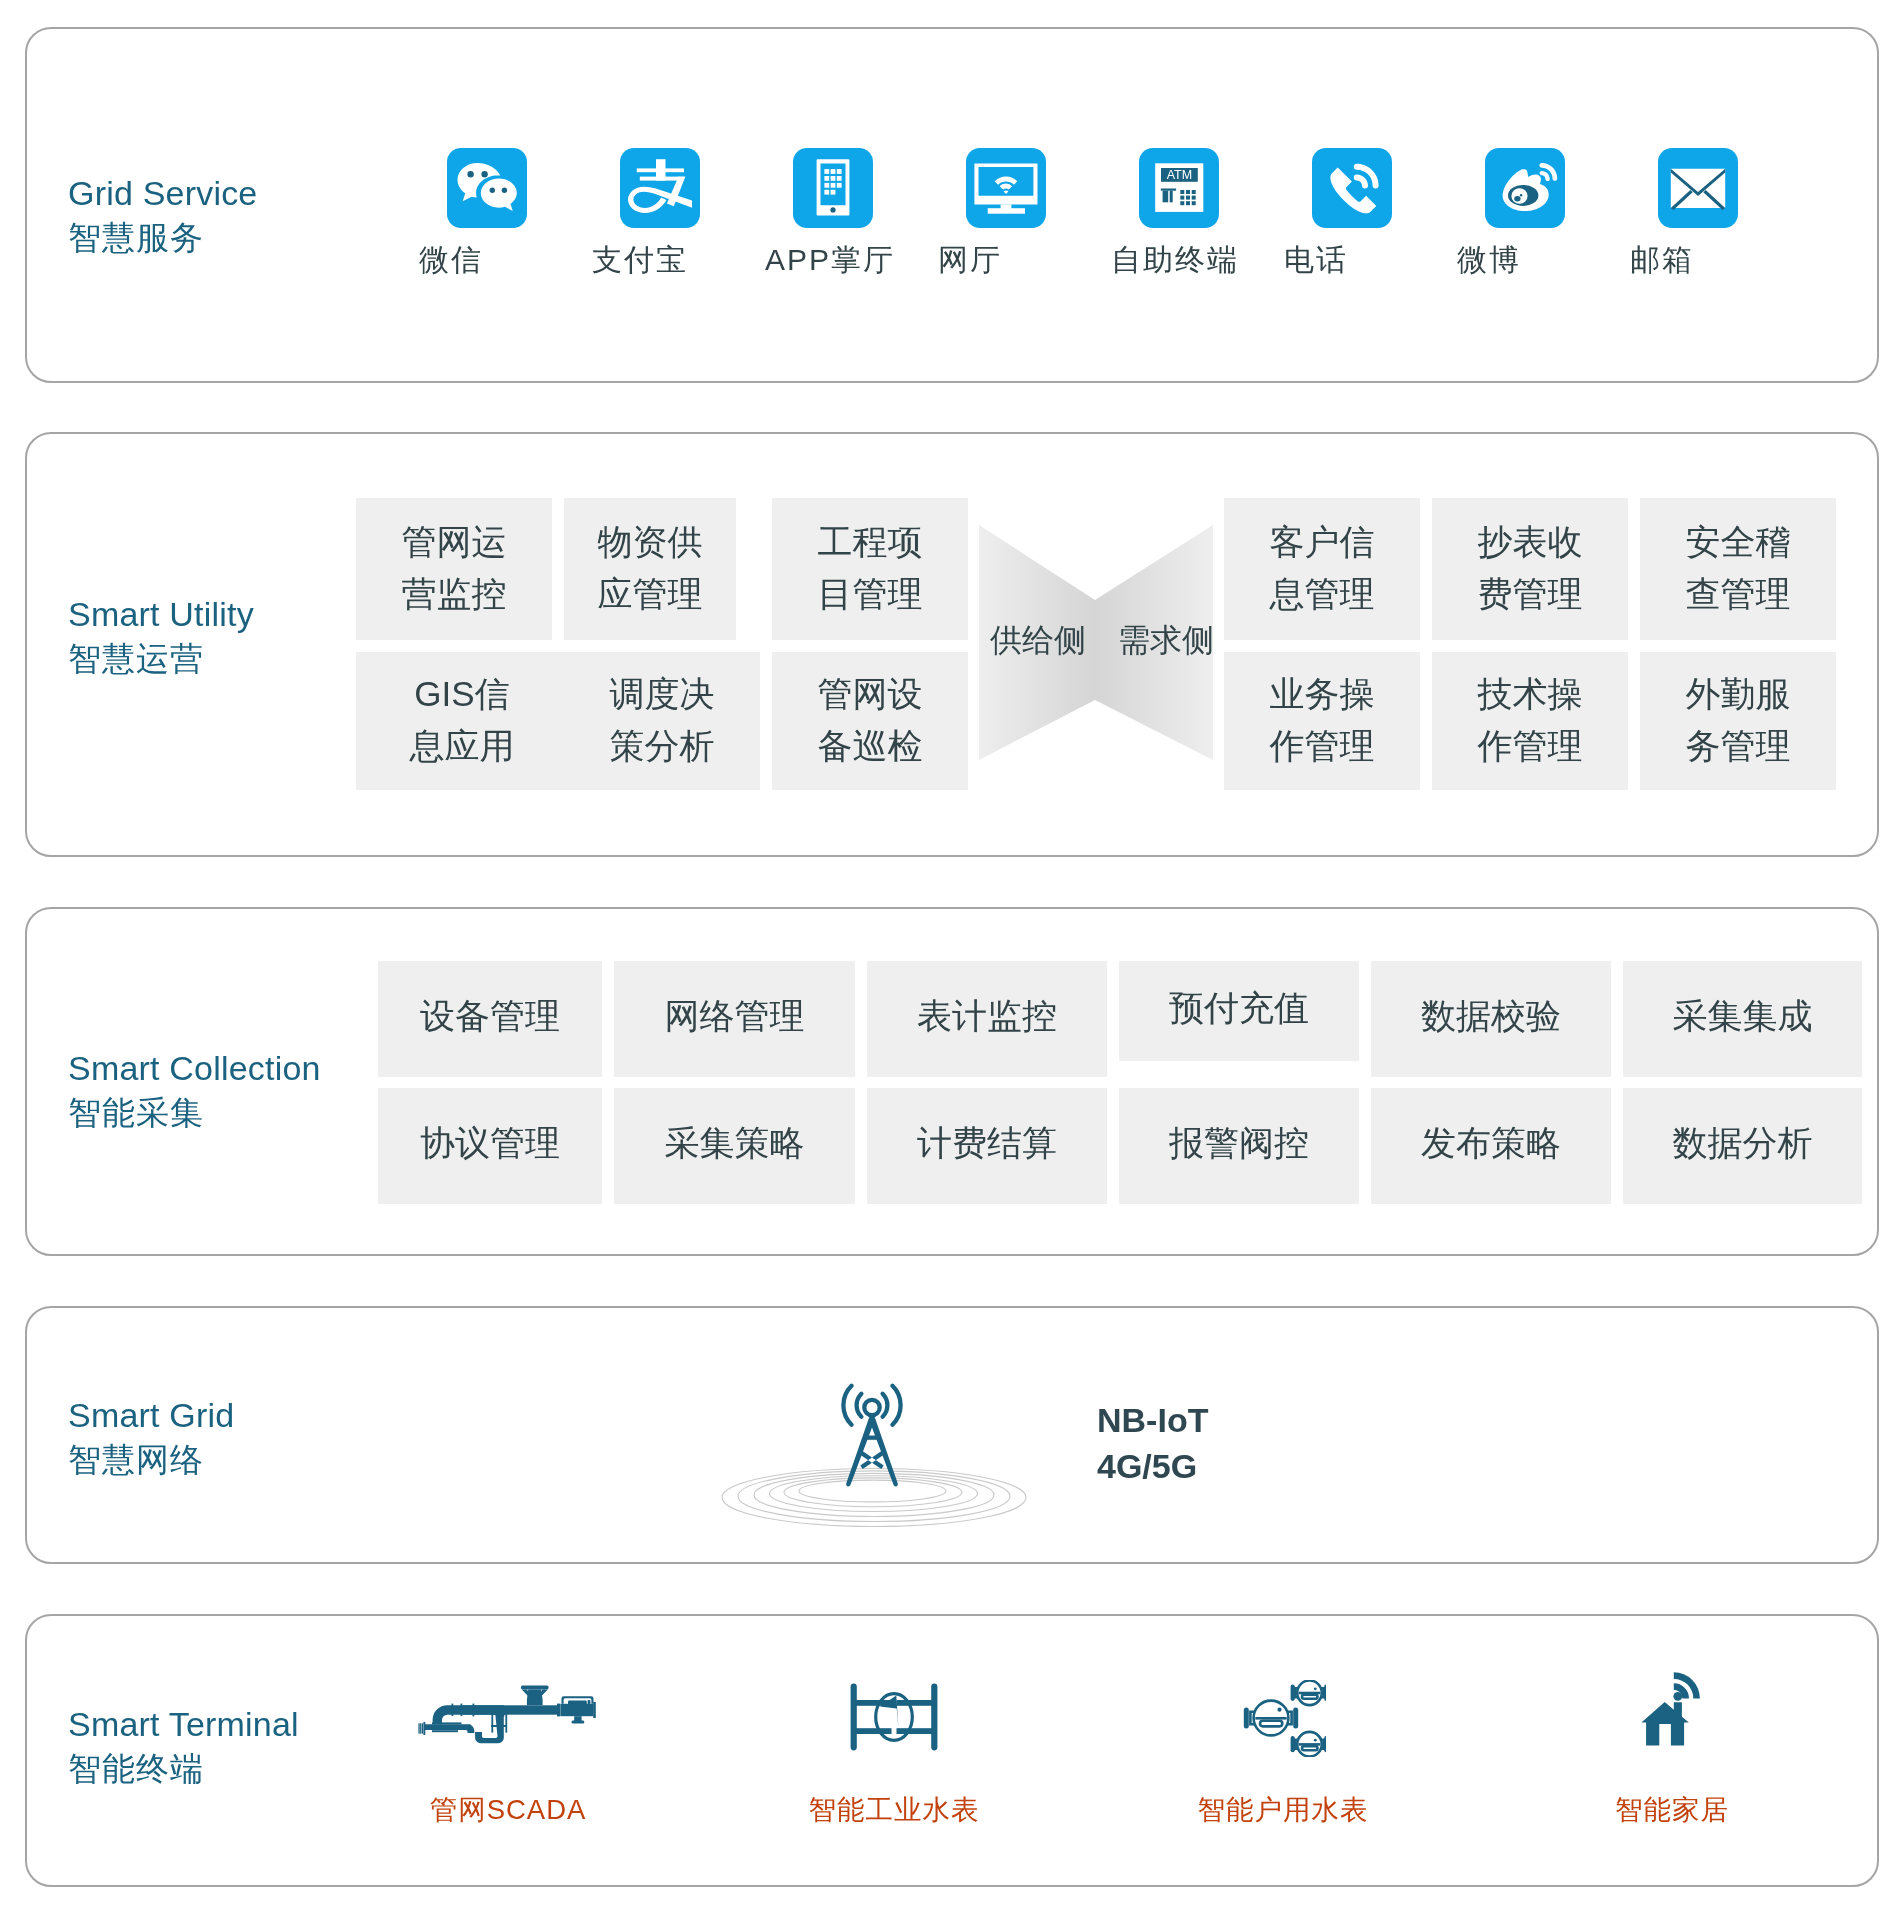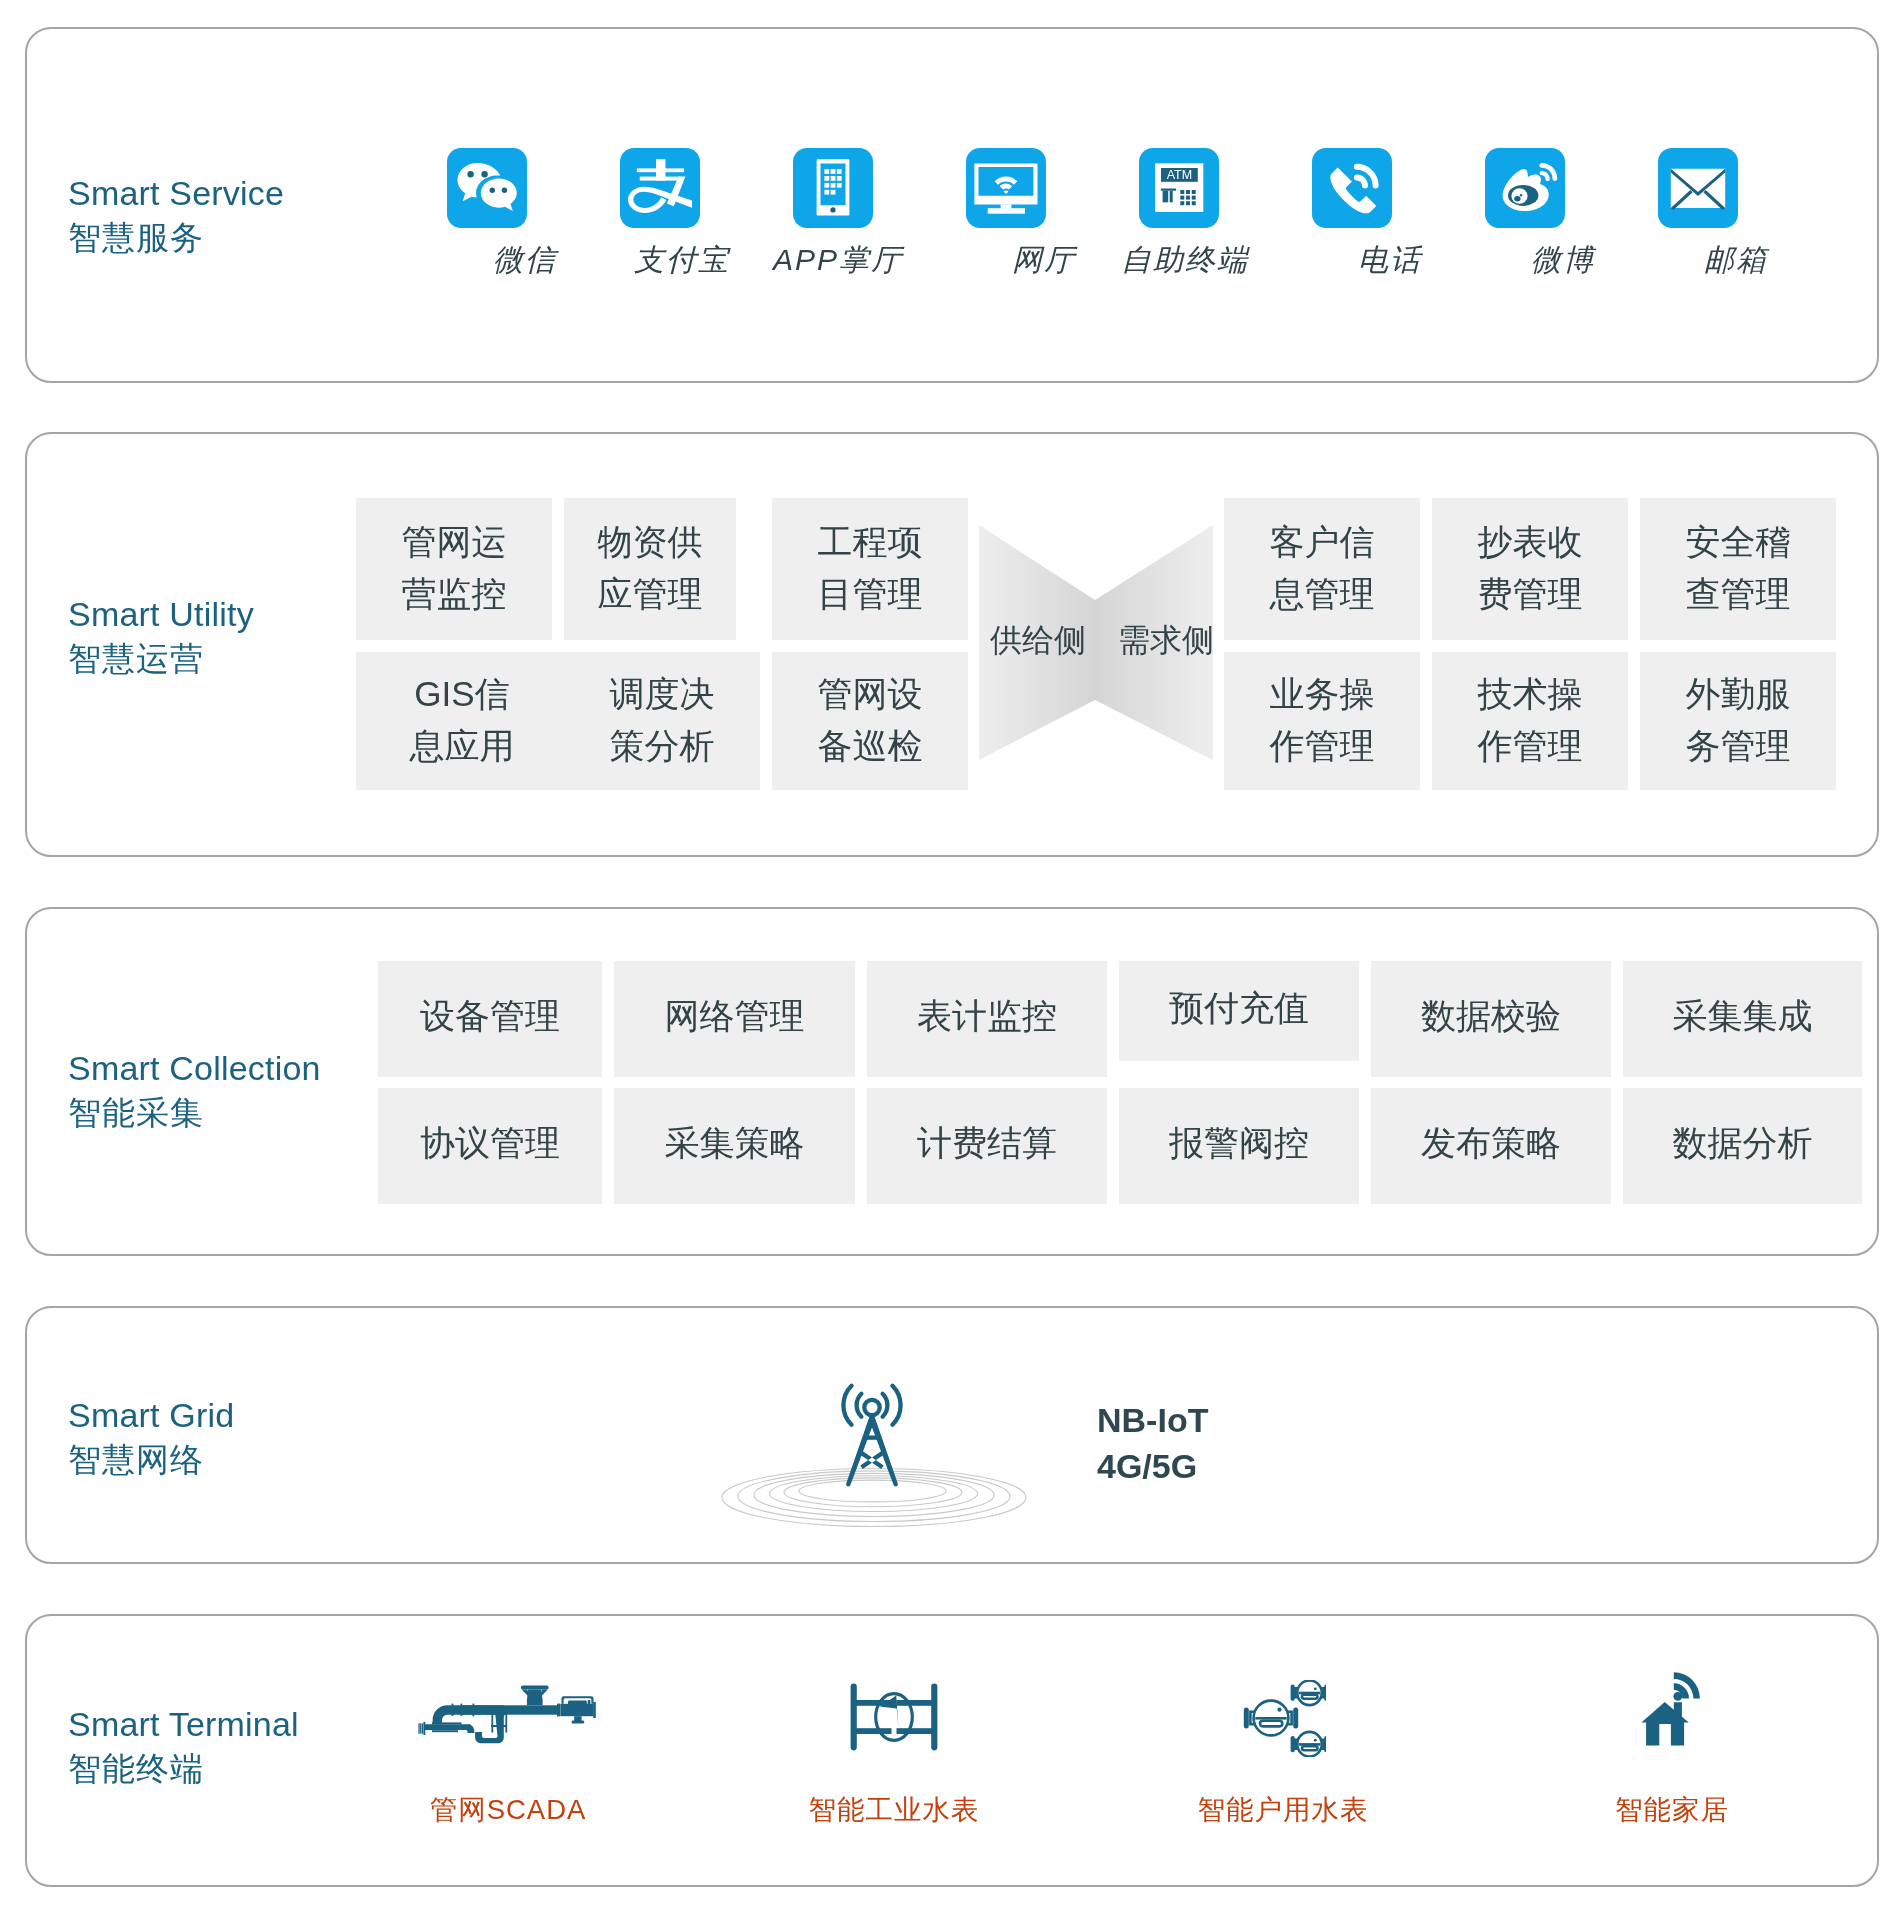--- a/index.html
+++ b/index.html
@@ -13,22 +13,22 @@
   #p4{top:1306px;height:258px;}
   #p5{top:1614px;height:273px;}
 
   .sect-title{position:absolute;color:#1b6280;line-height:1;white-space:nowrap;}
   .sect-title .en{font-size:34px;display:block;letter-spacing:.2px;}
   .sect-title .zh{font-size:33px;display:block;margin-top:11px;letter-spacing:1px;}
 
   
   .tile{position:absolute;width:80px;height:80px;border-radius:14px;background:#0ea5e9;}
   .tile svg{display:block;width:80px;height:80px;}
-  .tilelabel{position:absolute;width:140px;text-align:right;font-size:30px;color:#334448;
-             line-height:1;letter-spacing:2px;text-indent:2px;white-space:nowrap;font-style:italic;}
+  .tilelabel{position:absolute;width:140px;text-align:left;font-size:30px;color:#334448;
+             line-height:1;letter-spacing:2px;text-indent:2px;white-space:nowrap;}
 
   
   .cell{position:absolute;background:#efefef;color:#334448;font-size:35px;line-height:1.495;
         display:flex;align-items:center;justify-content:center;text-align:center;letter-spacing:0px;}
   .cell span{display:block;}
   .cell{box-sizing:border-box;}
   .cell.c3{padding-bottom:5px;margin-left:22px;}
   .cell.u2{padding-bottom:2px;}
 
   
@@ -46,21 +46,21 @@
 </head>
 <body>
 
 <div class="panel" id="p1"></div>
 <div class="panel" id="p2"></div>
 <div class="panel" id="p3"></div>
 <div class="panel" id="p4"></div>
 <div class="panel" id="p5"></div>
 
 <div class="sect-title" style="left:68px;top:176px;">
-  <span class="en">Smart Service</span>
+  <span class="en">Grid Service</span>
   <span class="zh">智慧服务</span>
 </div>
 <div class="sect-title" style="left:68px;top:597px;">
   <span class="en">Smart Utility</span>
   <span class="zh">智慧运营</span>
 </div>
 <div class="sect-title" style="left:68px;top:1051px;">
   <span class="en">Smart Collection</span>
   <span class="zh">智能采集</span>
 </div>

